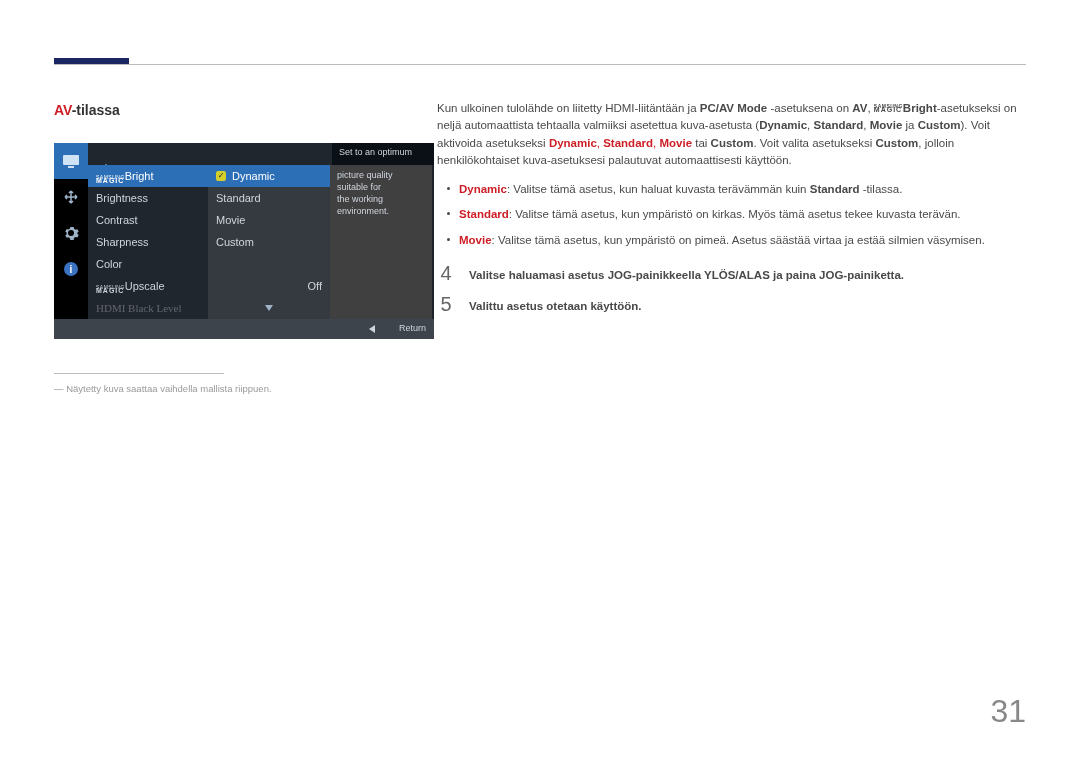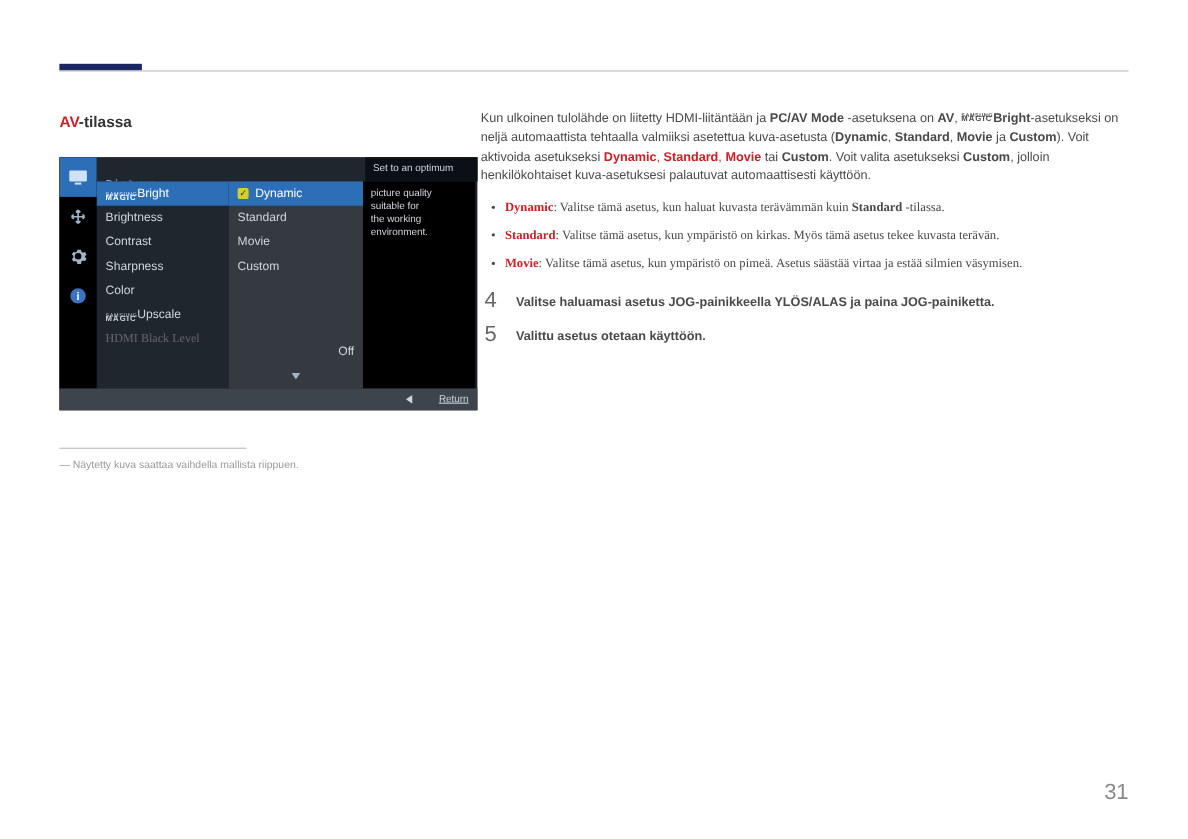--- a/index.html
+++ b/index.html
@@ -1,19 +1,19 @@
 <!DOCTYPE html>
 <html><head>
 <meta charset="utf-8">
 <style>
   * { box-sizing: border-box; margin: 0; padding: 0; }
   html, body { width: 1080px; height: 763px; background: #fff; font-family: Arial, Helvetica, sans-serif; color: #333; font-size: 12px; line-height: 1.5; }
   .accent-bar { position: absolute; top: 58px; left: 54px; width: 75px; height: 6px; background: #1b2763; }
   .hr-top { position: absolute; top: 64px; left: 54px; right: 54px; border-top: 1px solid #bbb; }
-  .page-number { position: absolute; bottom: 28px; right: 54px; font-size: 20px; color: #888; font-weight: 300; }
+  .page-number { position: absolute; bottom: 28px; right: 54px; font-size: 32px; color: #888; font-weight: 300; }
   .left-col { position: absolute; top: 100px; left: 54px; width: 324px; }
   .right-col { position: absolute; top: 100px; left: 437px; right: 54px; }
   .section-heading { font-size: 14px; font-weight: bold; margin-bottom: 22px; }
   .section-heading .av { color: #cd1e26; }
   .section-heading .tilassa { color: #333; }
 
   
   .osd { width: 380px; background: #1e2329; }
   .osd-top { display: flex; }
   .osd-icons { width: 34px; background: #000; display: flex; flex-direction: column; }
@@ -25,31 +25,31 @@
   .osd-header .desc { width: 102px; padding: 3px 7px; font-size: 9px; color: #cfd5dc; background:#0b1016; }
   .osd-body { display: flex; }
   .osd-menu { width: 120px; background: #20262e; }
   .osd-menu .item { height: 22px; padding: 3px 8px; font-size: 11px; color: #cfd5dc; display:flex; align-items:center; }
   .osd-menu .item.sel { background: #2d6fb7; color:#fff; }
   .osd-menu .item.disabled { color:#62666c;font-family:Liberation Serif, serif; }
   .osd-sub { width: 122px; background: #353a40; }
   .osd-sub .sitem { height: 22px; padding: 3px 8px; font-size: 11px; color:#cfd5dc; display:flex; align-items:center; }
   .osd-sub .sitem.sel { background:#2d6fb7; color:#fff; }
   .osd-sub .chk { width:10px; height:10px; background:#d3cf2b; border-radius:2px; margin-right:6px; display:flex; align-items:center; justify-content:center; font-size:8px; color:#1e2329;}
-  .osd-desc { width: 102px; background:#000000; color:#cfd5dc; font-size:9px; padding:4px 7px 0 7px; line-height:1.35; }
-  .osd-footer { height: 20px; background:#3d444c; display:flex; align-items:center; justify-content:flex-end; padding:0 8px; gap:24px; color:#cfd5dc; font-size:9px;text-decoration:underline;}
+  .osd-desc { width: 102px; background:#404040; color:#cfd5dc; font-size:9px; padding:4px 7px 0 7px; line-height:1.35; }
+  .osd-footer { height: 20px; background:#3d444c; display:flex; align-items:center; justify-content:flex-end; padding:0 8px; gap:24px; color:#cfd5dc; font-size:9px;}
   .magic-row { display:flex; align-items:flex-end; gap:0; }
 
   .footnote-hr { border-top: 1px solid #bbb; margin: 34px 0 8px 0; width: 170px; }
   .footnote { font-size: 9.5px; color: #999; }
 
   .para { font-size: 11.5px; color:#494949; margin-bottom: 8px; }
   .red { color:#cd1e26; }
   .bold { font-weight:bold; }
-  ul.bullets { list-style:none; margin: 4px 0 10px 0; font-family: Liberation Serif, serif;}
+  ul.bullets { list-style:none; margin: 4px 0 10px 0;}
   ul.bullets li { position:relative; padding:4px 0 4px 22px; font-size:11.5px; color:#494949; }
   ul.bullets li:before { content:""; position:absolute; left:10px; top:10px; width:3px; height:3px; background:#494949; border-radius:50%; }
   .steps { }
   .step { display:flex; gap:14px; margin-bottom:10px; }
   .step .num { font-size:20px; color:#666; width:18px; text-align:center; line-height:1; }
   .step .txt { font-size:11.5px; color:#494949; padding-top:4px;font-weight:bold; }
   .inline-magic { display:inline-flex; flex-direction:column; align-items:flex-start; line-height:0.7; vertical-align:middle; }
   .inline-magic .top { font-size:5px; letter-spacing:0.5px; }
   .inline-magic .bot { font-size:7px; letter-spacing:1px; font-weight:bold; }
 </style>
@@ -126,21 +126,21 @@
           </div>
           <div class="osd-sub">
             <div class="sitem sel">
                 <span class="chk">✓</span>
                 <span>Dynamic</span>
               </div>
             <div class="sitem">Standard</div>
             <div class="sitem">Movie</div>
             <div class="sitem">Custom</div>
             <div class="sitem"></div>
-            <div class="sitem" style="justify-content:flex-end;margin-top:34px;">
+            <div class="sitem" style="justify-content:flex-end;">
                 <span>Off</span>
               </div>
             <div class="sitem" style="justify-content:center;color:#8a8f95;">
               <svg width="8" height="6">
                   <polygon points="0,0 8,0 4,6" fill="#9fb4c8"></polygon>
                 </svg>
             </div>
           </div>
           <div class="osd-desc">
             <div>picture quality</div>

